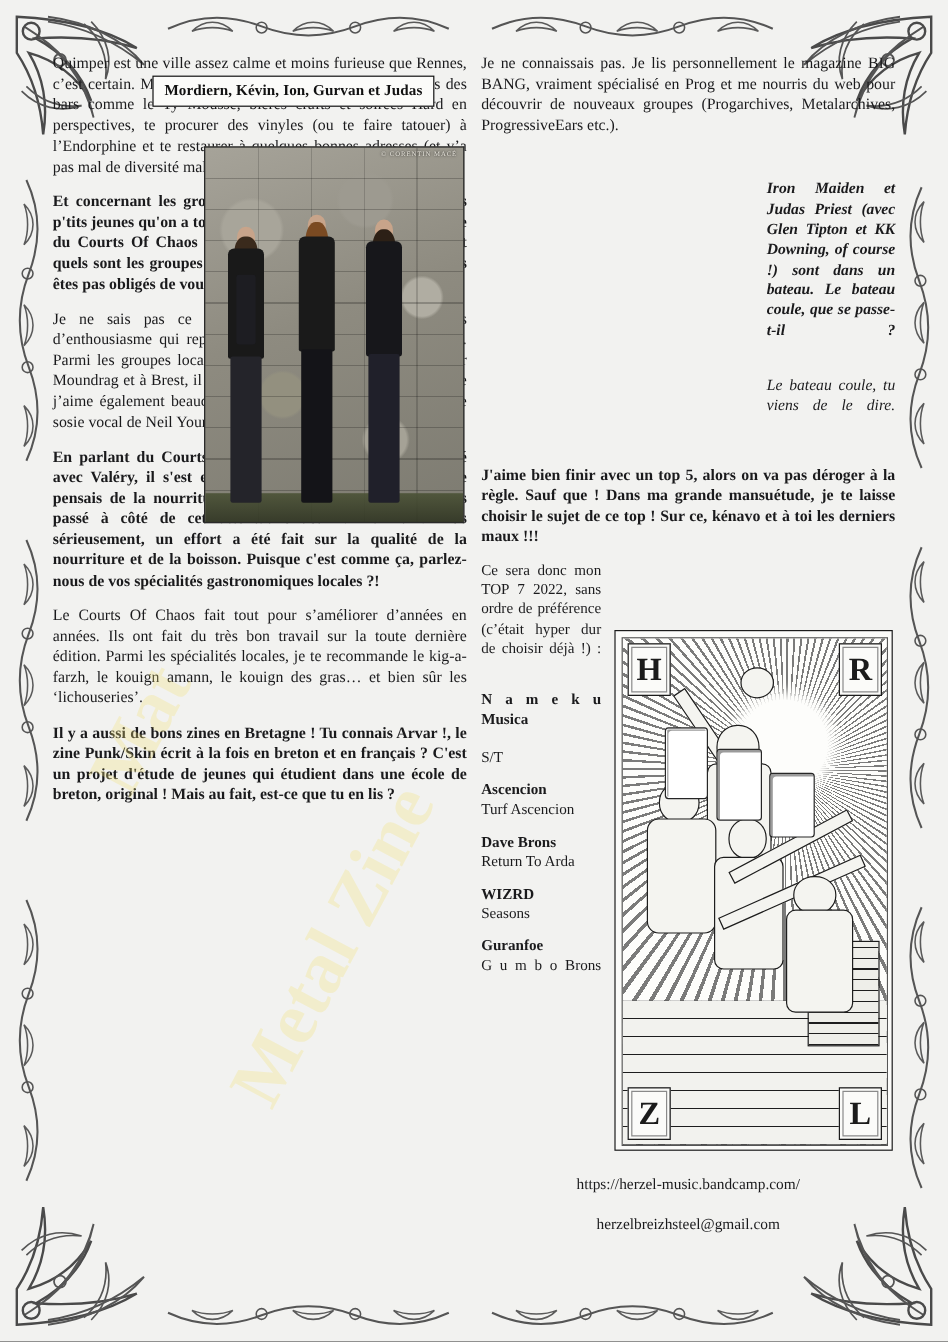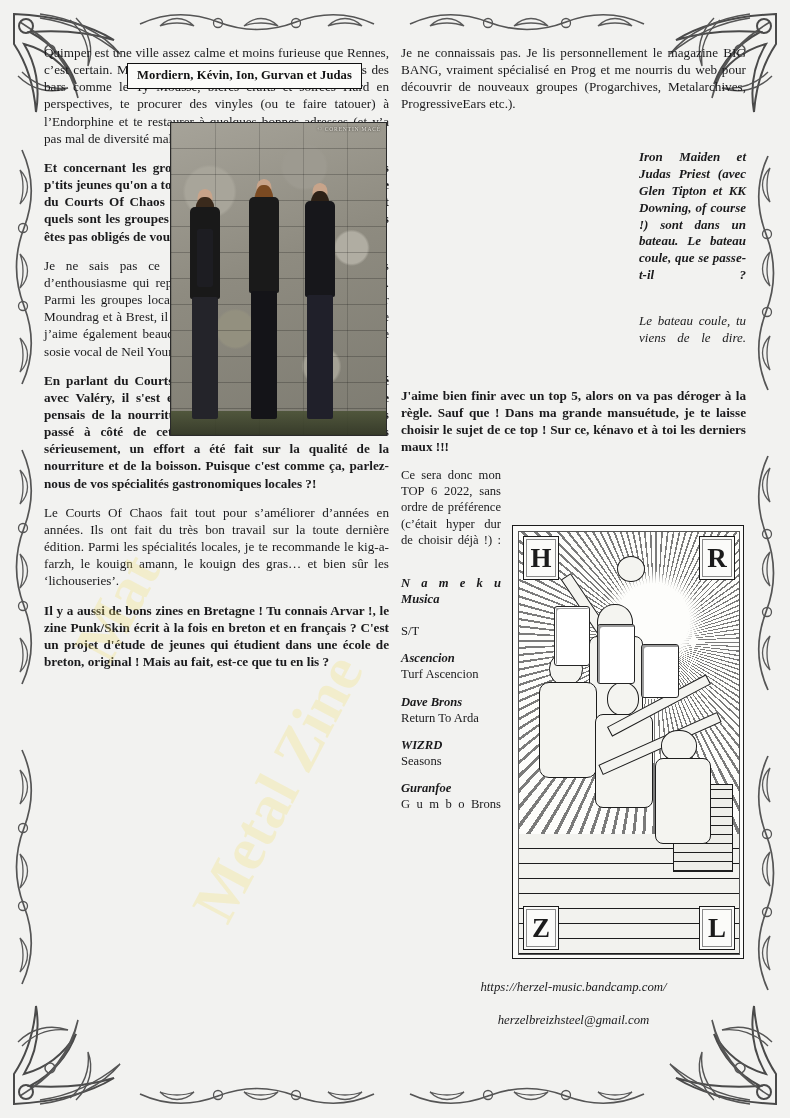--- a/index.html
+++ b/index.html
@@ -120,21 +120,21 @@
     white-space:nowrap;
     color:#111;
     letter-spacing:.1px;
     z-index:4;
   }
   .top5-col{
     width:100px;
     font-size:12.6px;line-height:1.28;
   }
   .top5-col p{margin:0 0 11px 0;}
-  .t5-artist{font-weight:bold;display:block;font-style:italic;}
+  .t5-artist{font-weight:bold;display:block;}
   .t5-album{display:block;}
   .spread{
     text-align:justify;
   }
   .spread::after{content:"";display:inline-block;width:100%;}
 
   
   .illus{
     position:absolute;
     left:468px;top:481px;
@@ -210,21 +210,21 @@
   .cl-bl{left:4px;bottom:4px;}
   .cl-br{right:4px;bottom:4px;}
 
   
   .links{
     position:absolute;left:357px;top:935px;width:345px;
     text-align:center;
     font-size:12.8px;line-height:1.3;
     color:#1a1a1c;
   }
-  .links p{margin:0 0 16px 0;font-style:italic;}
+  .links p{margin:0 0 16px 0;}
 
   
   .watermark{
     position:absolute;left:60px;top:300px;
     width:430px;height:640px;
     pointer-events:none;
     z-index:2;
     opacity:.30;
   }
   .watermark span{
@@ -313,21 +313,21 @@
       <p>Le Courts Of Chaos fait tout pour s’améliorer d’années en années. Ils ont fait du très bon travail sur la toute dernière édition. Parmi les spécialités locales, je te recommande le kig-a-farzh, le kouign amann, le kouign des gras… et bien sûr les ‘lichouseries’.</p>
       <p class="b">Il y a aussi de bons zines en Bretagne ! Tu connais Arvar !, le zine Punk/Skin écrit à la fois en breton et en français ? C'est un projet d'étude de jeunes qui étudient dans une école de breton, original ! Mais au fait, est-ce que tu en lis ?</p>
     </div>
 
     <div class="col col-right">
       <p>Je ne connaissais pas. Je lis personnellement le magazine BIG BANG, vraiment spécialisé en Prog et me nourris du web pour découvrir de nouveaux groupes (Progarchives, Metalarchives, ProgressiveEars etc.).</p>
       <div style="height:262px"></div>
       <p class="b">J'aime bien finir avec un top 5, alors on va pas déroger à la règle. Sauf que ! Dans ma grande mansuétude, je te laisse choisir le sujet de ce top ! Sur ce, kénavo et à toi les derniers maux !!!</p>
 
       <div class="top5-col">
-        <p class="spread">Ce sera donc mon TOP 6 2022, sans ordre de préférence (c’était hyper dur de choisir déjà !) :</p>
+        <p class="spread">Ce sera donc mon TOP 7 2022, sans ordre de préférence (c’était hyper dur de choisir déjà !) :</p>
         <p>
           <span class="t5-artist spread">N a m e k u Musica</span>
           <span class="t5-album">S/T</span>
         </p>
         <p>
           <span class="t5-artist">Ascencion</span>
           <span class="t5-album">Turf Ascencion</span>
         </p>
         <p>
           <span class="t5-artist">Dave Brons</span>

